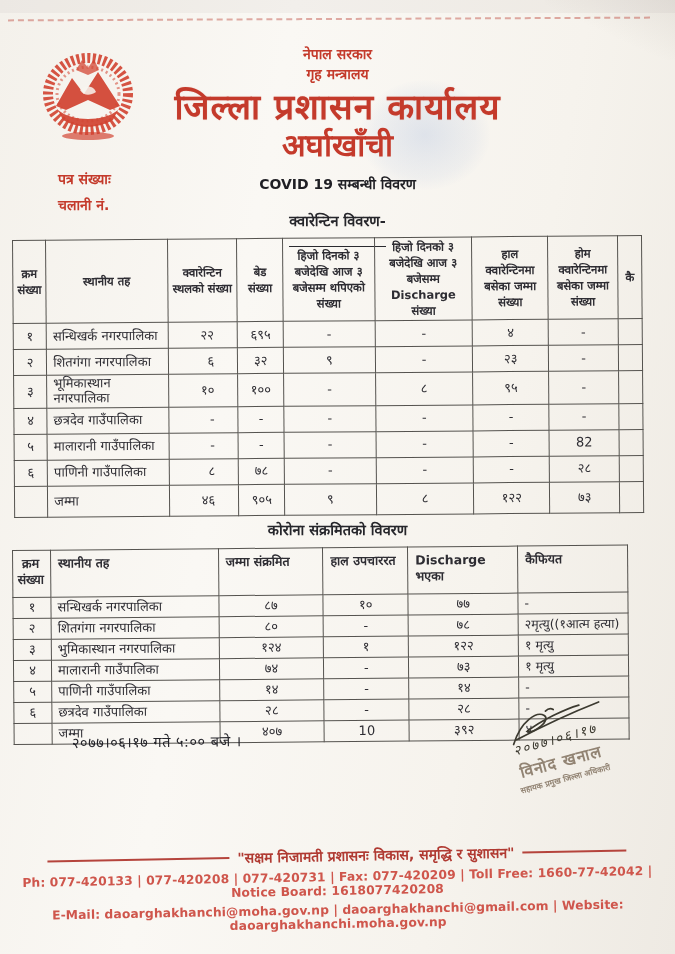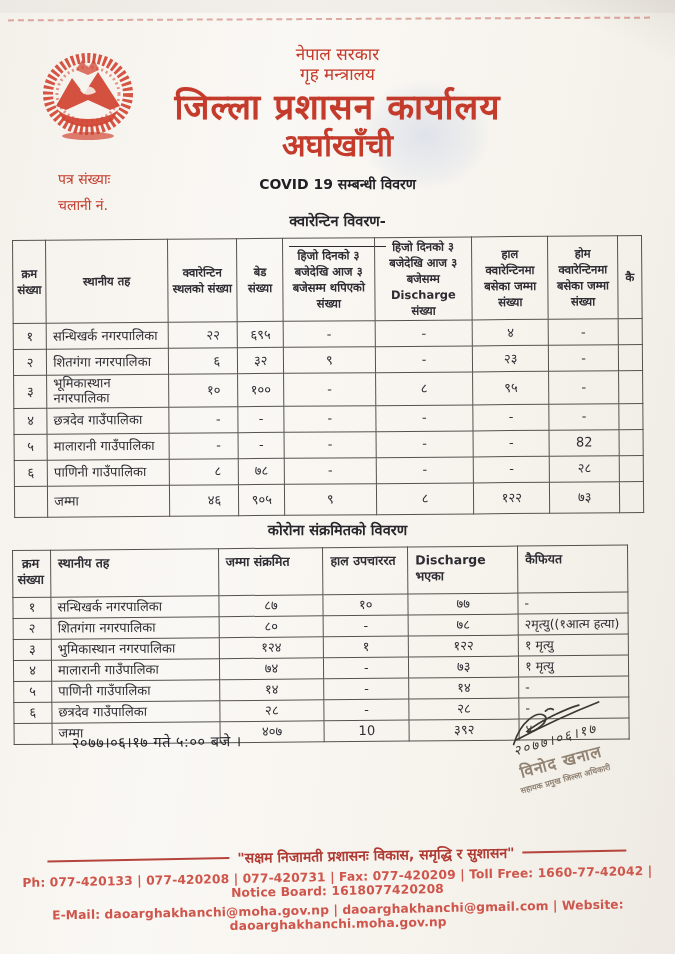--- a/index.html
+++ b/index.html
@@ -22,41 +22,41 @@
     border-top:2px dashed rgba(185,62,50,.42);transform:rotate(-0.25deg);
   }
   .corner-shade{position:absolute;top:0;right:0;width:130px;height:60px;
     background:linear-gradient(205deg,rgba(120,110,100,.10),transparent 55%);}
 
   
   .emblem{position:absolute;left:36px;top:50px;width:104px;height:96px;}
   .blue-stamp{position:absolute;left:360px;top:80px;width:130px;height:110px;border-radius:50%;
     background:radial-gradient(ellipse at center,rgba(70,115,195,.14),rgba(70,115,195,.05) 55%,transparent 72%);}
   .letterhead{position:absolute;left:0;top:44px;width:675px;text-align:center;color:var(--brand-red);}
-  .lh-small{font-size:17px;font-weight:normal;line-height:20px;}
+  .lh-small{font-size:14px;font-weight:bold;line-height:20px;}
   .lh-office{font-size:35px;font-weight:bold;line-height:46px;white-space:nowrap;letter-spacing:1px;
     text-shadow:0 0 1px rgba(196,58,43,.35);}
   .lh-district{font-size:31px;font-weight:bold;line-height:30px;}
-  .refs{position:absolute;left:58px;top:166px;color:var(--brand-red);font-size:14px;font-weight:normal;line-height:26px;}
+  .refs{position:absolute;left:58px;top:166px;color:var(--brand-red);font-size:14px;font-weight:bold;line-height:26px;}
   .subject{position:absolute;left:0;top:174px;width:675px;text-align:center;
     font-size:14px;font-weight:bold;color:#1f1f24;}
   .sec-title{position:absolute;left:0;width:675px;text-align:center;font-size:14.5px;font-weight:bold;color:#26262b;}
   .sec-title.q{top:210px;}
   .sec-title.q span{border-bottom:1.5px solid #2a2a2f;padding-bottom:17px;}
   .sec-title.c{top:519px;}
 
   
   table{border-collapse:collapse;position:absolute;background:transparent;color:var(--ink);}
   th,td{border:1px solid var(--table-line);padding:1px 4px;vertical-align:middle;}
   th{font-weight:bold;}
   .t1{left:12px;top:240px;width:630px;transform:rotate(-0.45deg);transform-origin:left top;}
   .t1 th{font-size:11.5px;line-height:1.4;height:70px;text-align:center;}
   .t1 td{font-size:13px;height:23px;text-align:center;line-height:1.15;}
   .t1 td:nth-child(2){text-align:left;padding-left:6px;}
-  .t1 td:nth-child(3){text-align:right;padding-right:17px;}
+  .t1 td:nth-child(3){text-align:right;padding-right:23px;}
   .t1 tr.total td{height:28px;}
   .t2{left:12px;top:550px;width:616px;transform:rotate(-0.5deg);transform-origin:left top;}
   .t2 th{font-size:12.5px;height:40px;text-align:left;padding-left:7px;vertical-align:top;padding-top:5px;line-height:1.3;}
   .t2 th:first-child{text-align:center;padding-left:2px;}
   .t2 td{font-size:13px;height:18px;text-align:center;line-height:1.05;}
   .t2 td:nth-child(2){text-align:left;padding-left:6px;}
   .t2 td:nth-child(6){text-align:left;padding-left:6px;font-size:12.5px;}
 
   .datetime{position:absolute;left:72px;top:731px;font-size:14.5px;color:#222228;letter-spacing:.5px;
     transform:rotate(-0.6deg);}

